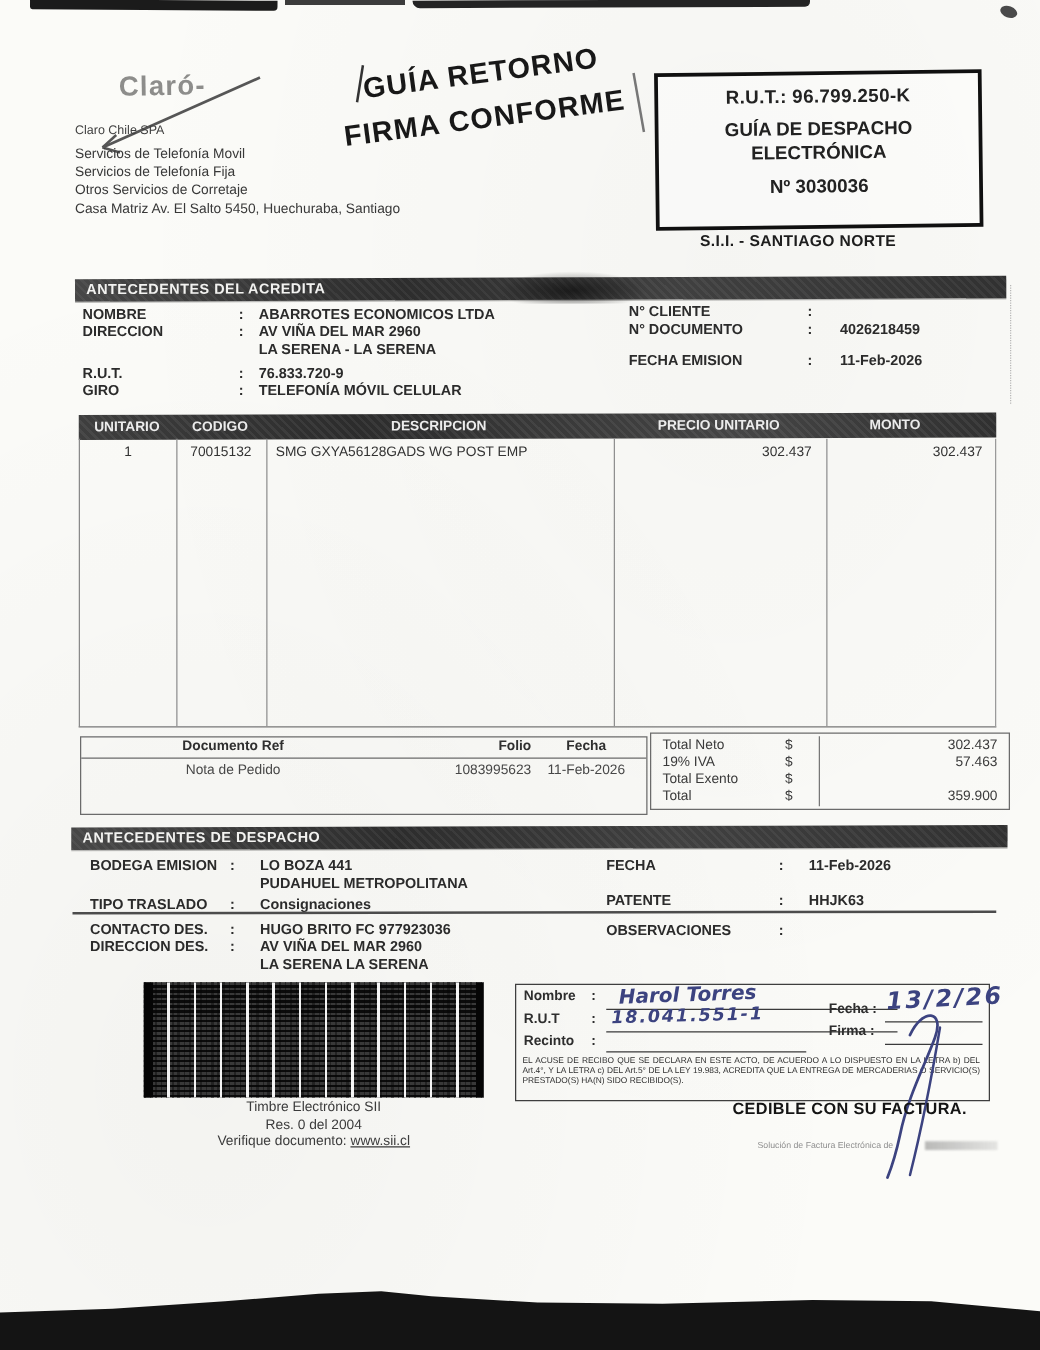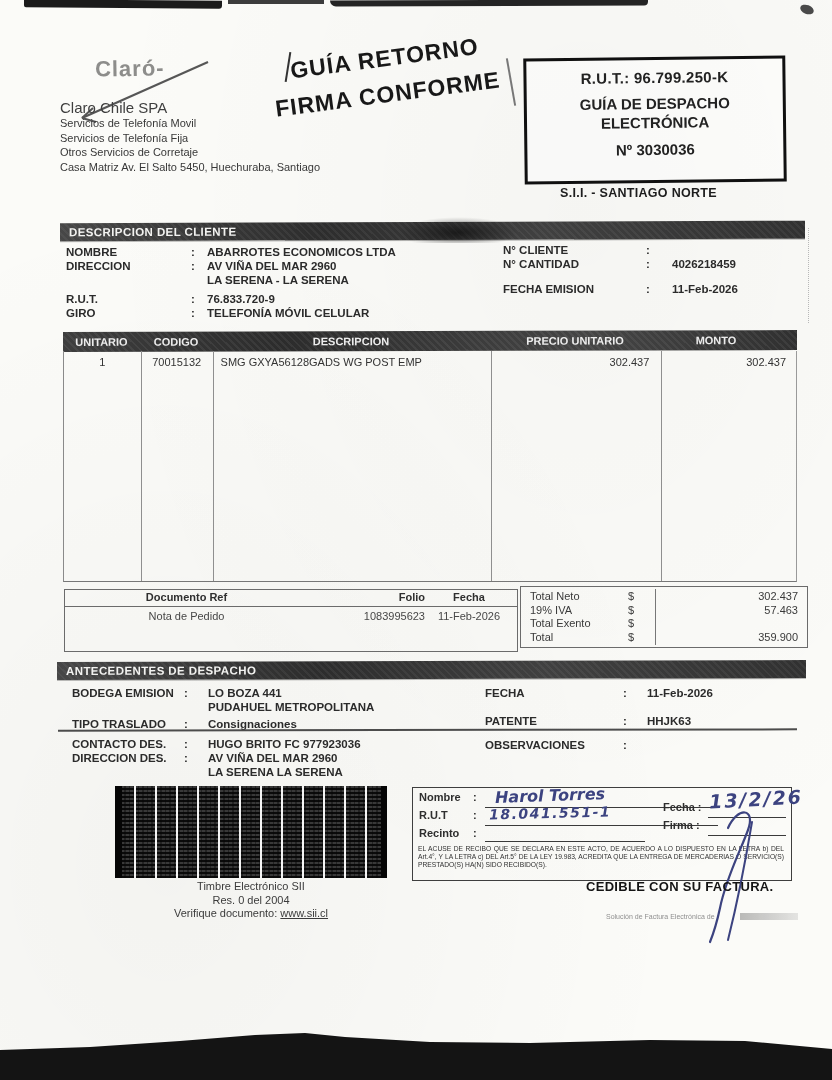--- a/index.html
+++ b/index.html
@@ -16,21 +16,21 @@
     color:#222;
   }
   .abs{position:absolute;}
   
   .smudge1{left:24px;top:0;width:198px;height:8px;background:#1b1b1b;border-radius:0 0 3px 2px;transform:rotate(.4deg);}
   .smudge2{left:228px;top:0;width:96px;height:4px;background:#3c3c3c;}
   .smudge3{left:330px;top:0;width:318px;height:6px;background:#242424;border-radius:0 0 4px 6px;transform:rotate(-.2deg);}
   .smudge4{left:800px;top:5px;width:14px;height:9px;background:#4a4a4a;border-radius:50%;transform:rotate(20deg);}
   
   .logo{left:95px;top:56px;font-size:22px;color:#8d8d8b;letter-spacing:1px;font-weight:bold;transform:rotate(-1deg);}
-  .issuer-company{left:60px;top:99px;font-size:15px;color:#3f3f3f;}
+  .issuer-company{left:60px;top:99px;font-size:10px;color:#3f3f3f;}
   .issuer-lines{left:60px;top:116px;font-size:11px;line-height:14.5px;color:#383838;}
   
   .ret-stamp{left:292px;top:44px;transform:rotate(-7.5deg);color:#181818;font-weight:bold;font-size:23px;letter-spacing:1px;white-space:nowrap;}
   .ret-stamp .l2{margin-left:-20px;margin-top:9px;}
   .pen-tick{width:2px;background:#333;}
   
   .taxbox{left:524px;top:57px;width:256px;height:120px;border:3.5px solid #101010;transform:rotate(-.7deg);text-align:center;background:rgba(255,255,255,.4);}
   .taxbox .rut{margin-top:9px;font-size:15px;font-weight:bold;letter-spacing:.3px;}
   .taxbox .dtype{margin:8px auto 0;width:190px;font-size:15px;font-weight:bold;line-height:19px;}
   .taxbox .folio{margin-top:9px;font-size:15px;font-weight:bold;}
@@ -136,21 +136,21 @@
   <div class="abs pen-tick" style="left:510px;top:58px;height:48px;transform:rotate(-10deg);background:#777;"></div>
 
   <div class="abs taxbox">
     <div class="rut">R.U.T.: 96.799.250-K</div>
     <div class="dtype">GUÍA DE DESPACHO ELECTRÓNICA</div>
     <div class="folio">Nº 3030036</div>
   </div>
   <div class="abs sii">S.I.I. - SANTIAGO NORTE</div>
 
   <div class="abs secbar" style="left:60px;top:222px;width:736px;transform:rotate(-.2deg);">
-    <span>DESCRIPCION DEL CLIENTE</span>
+    <span>ANTECEDENTES DEL ACREDITA</span>
     <div class="bar-blob"></div>
   </div>
 
   <div class="abs" style="left:66px;top:245px;width:430px;">
     <div class="frow">
       <span class="lab" style="width:125px;">NOMBRE</span>
       <span class="colon">:</span>
       <span class="val">ABARROTES ECONOMICOS LTDA</span>
     </div>
     <div class="frow">
@@ -175,21 +175,21 @@
     </div>
   </div>
 
   <div class="abs" style="left:503px;top:243px;width:300px;">
     <div class="frow">
       <span class="lab" style="width:143px;">N° CLIENTE</span>
       <span class="colon">:</span>
       <span class="val"></span>
     </div>
     <div class="frow">
-      <span class="lab" style="width:143px;">N° CANTIDAD</span>
+      <span class="lab" style="width:143px;">N° DOCUMENTO</span>
       <span class="colon">:</span>
       <span class="val" style="padding-left:10px;">4026218459</span>
     </div>
     <div class="frow" style="margin-top:11px;">
       <span class="lab" style="width:143px;">FECHA EMISION</span>
       <span class="colon">:</span>
       <span class="val" style="padding-left:10px;">11-Feb-2026</span>
     </div>
   </div>
 

